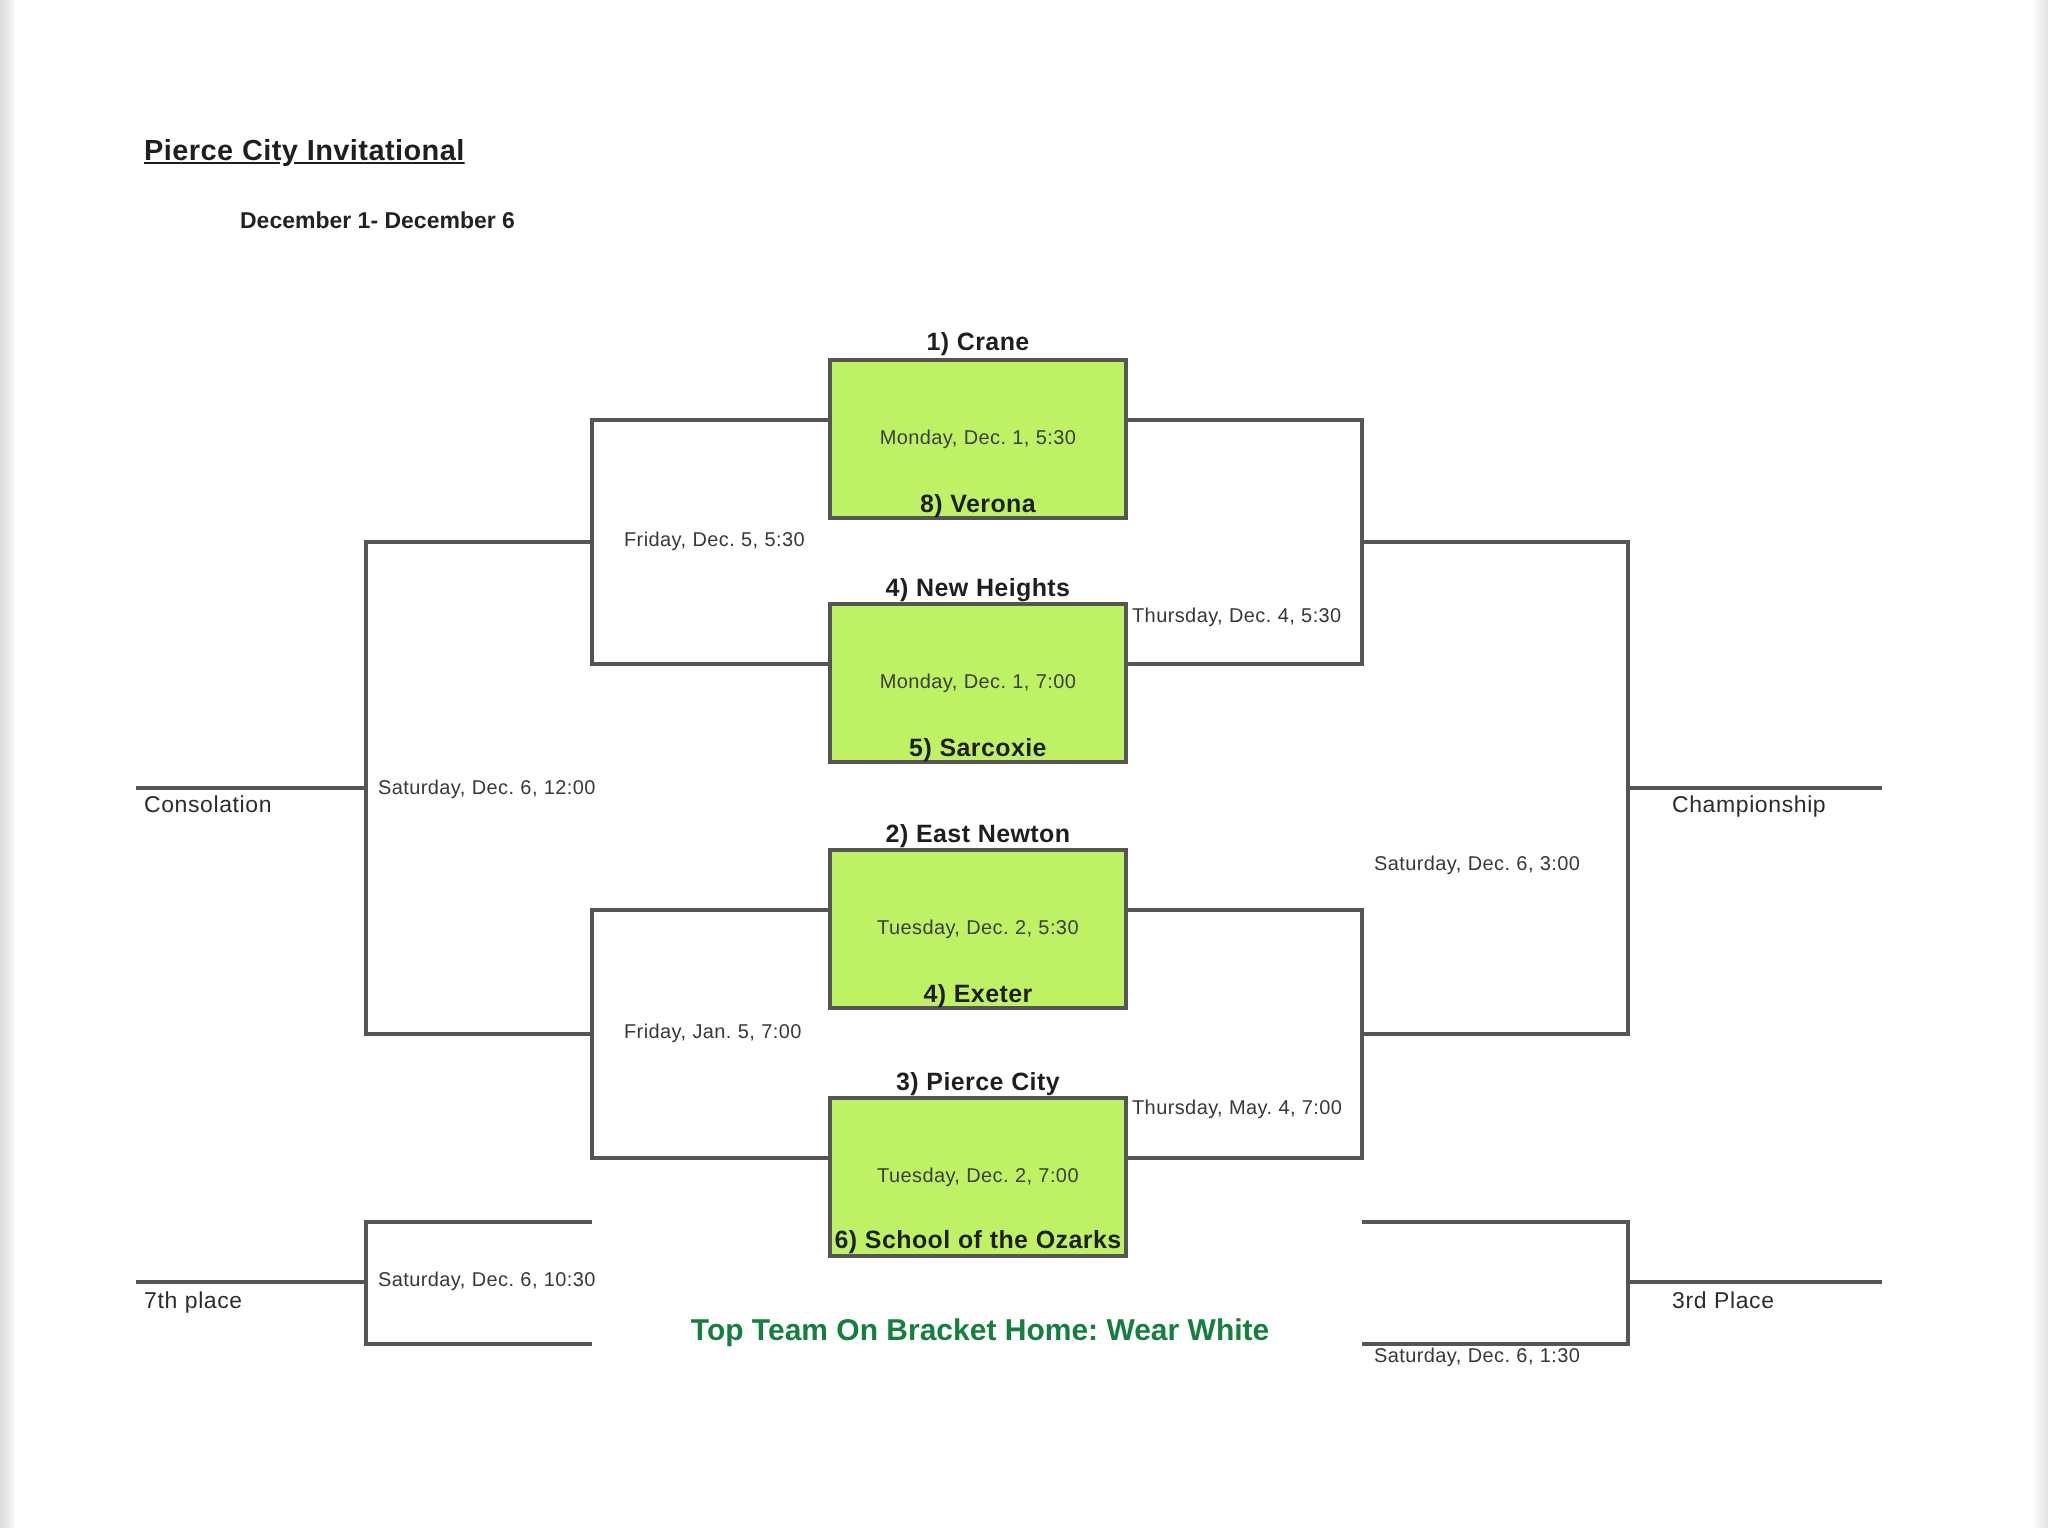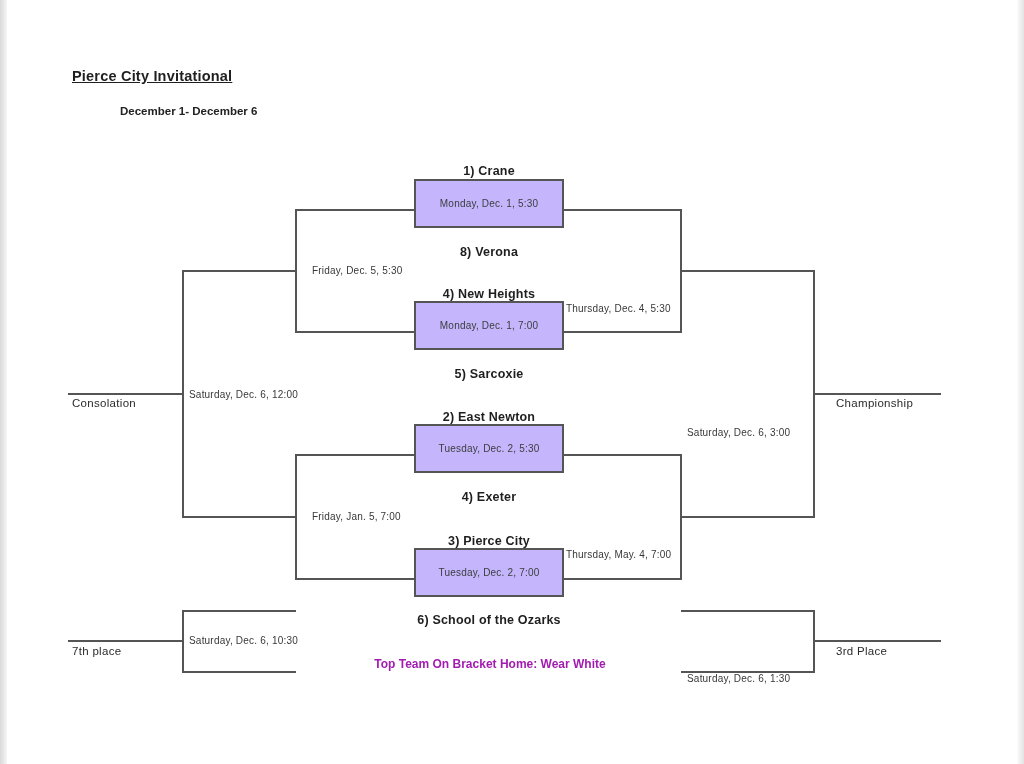--- a/index.html
+++ b/index.html
@@ -17,35 +17,35 @@
     font-size:14.5px;font-weight:bold;text-decoration:underline;
     color:#1f1f1f;letter-spacing:.2px;
   }
   .dates{
     position:absolute;left:84px;top:105px;
     font-size:11.5px;font-weight:bold;color:#222;padding-left:36px;
   }
   .hline{position:absolute;height:2px;background:#555;}
   .vline{position:absolute;width:2px;background:#555;}
   .match-box{
-    position:absolute;width:150px;height:49px;box-sizing:border-box;
-    border:2px solid #555;background:#c4b5fd;
+    position:absolute;width:150px;height:81px;box-sizing:border-box;
+    border:2px solid #555;background:#bef264;
     display:flex;align-items:center;justify-content:center;
   }
   .game-time{font-size:10px;color:#3d3d3d;letter-spacing:.2px;}
   .team{
     position:absolute;width:220px;text-align:center;
     font-size:12.5px;font-weight:bold;color:#1e1e1e;letter-spacing:.2px;
   }
   .conn-label{position:absolute;font-size:10px;color:#383838;letter-spacing:.2px;}
   .conn-label.right-align{text-align:left;margin-top:38px;}
   .place-label{position:absolute;font-size:11.5px;color:#2b2b2b;letter-spacing:.3px;}
   .footnote{
     position:absolute;left:330px;top:657px;width:320px;text-align:center;
-    font-size:12px;font-weight:bold;color:#a21caf;
+    font-size:15px;font-weight:bold;color:#15803d;
   }
 </style>
 </head>
 <body>
 
 <div class="page">
   <div class="page-edge left"></div>
   <div class="page-edge right"></div>
 
   <h1 class="title">Pierce City Invitational</h1>

